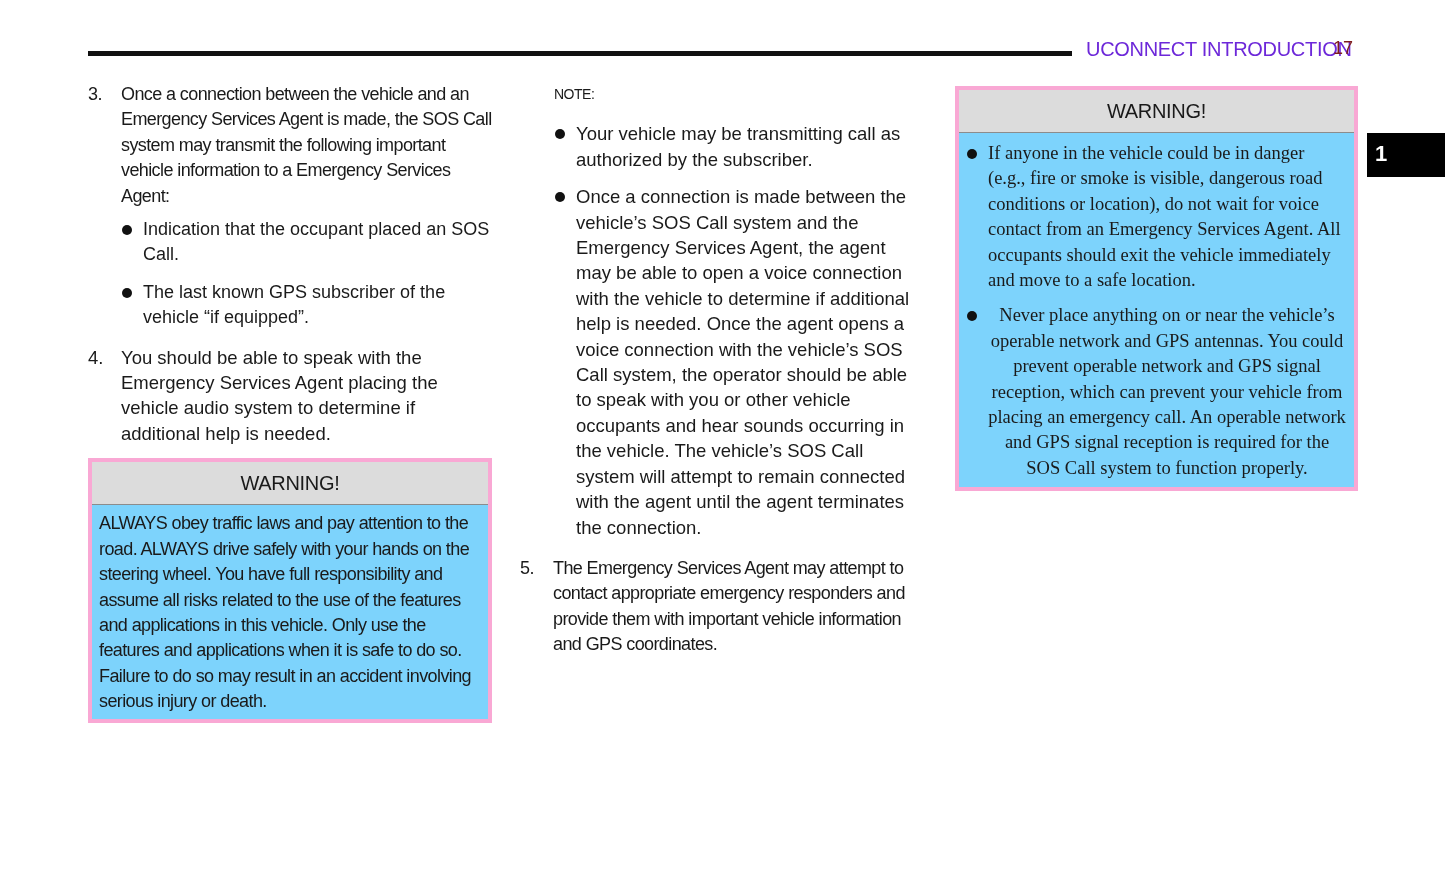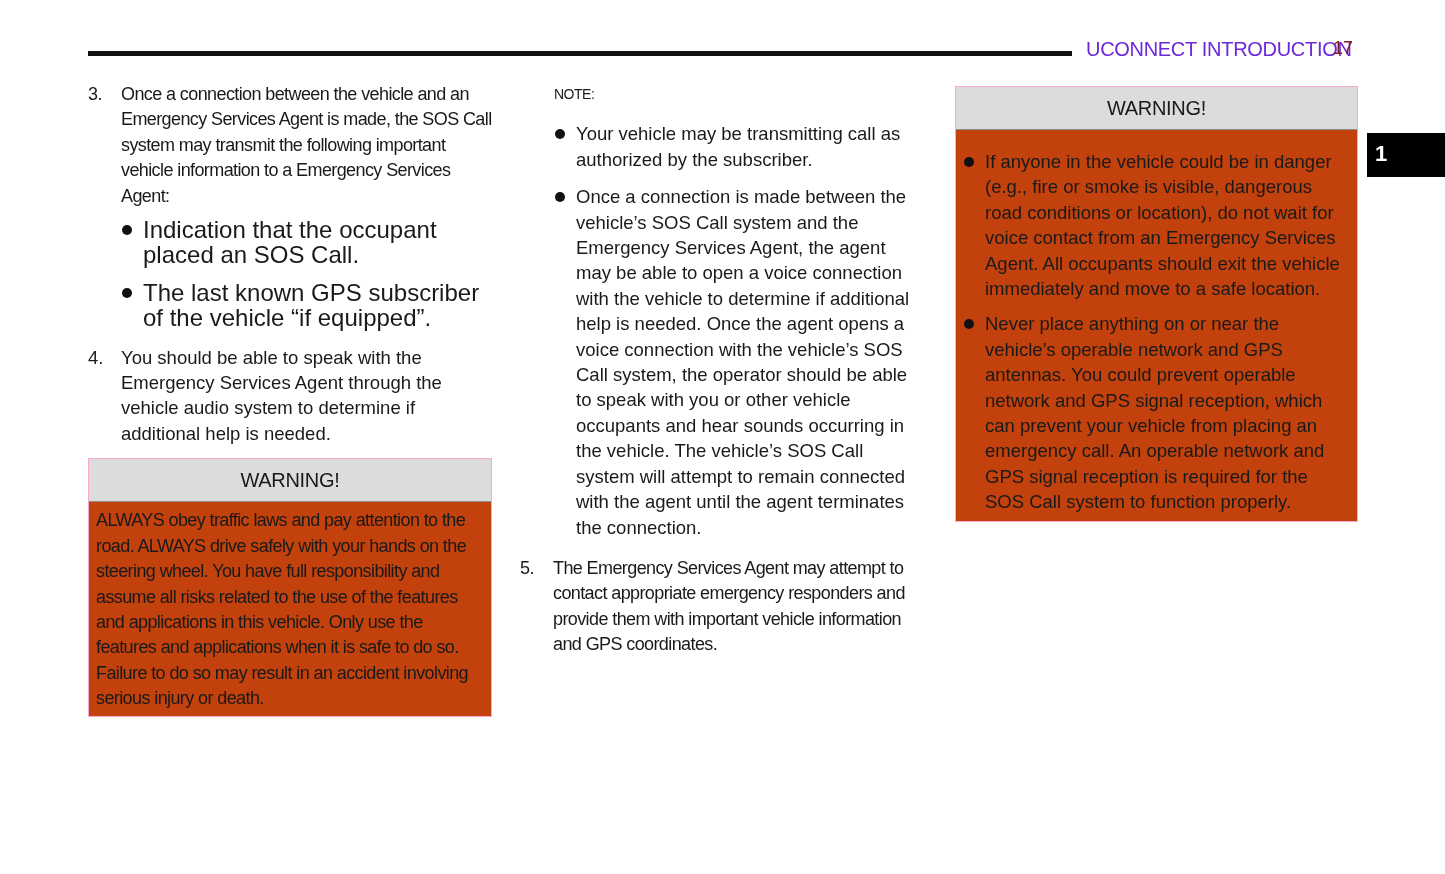--- a/index.html
+++ b/index.html
@@ -88,22 +88,22 @@
       position: absolute;
       left: 1px;
       top: 8px;
       width: 10px;
       height: 10px;
       border-radius: 50%;
       background: #111111;
     }
 
     .warning-box {
-      border: 1px solid #f9a8d4;
-      background: #c2410c;
+      border: 4px solid #f9a8d4;
+      background: #7dd3fc;
     }
     .warning-head {
       background: #dcdcdc;
       border-bottom: 1px solid #8c8c8c;
       text-align: center;
       font-size: 20px;
       height: 42px;
       line-height: 42px;
       letter-spacing: -0.3px;
     }
@@ -116,51 +116,51 @@
       padding-left: 34px;
       margin-bottom: 14px;
       letter-spacing: -0.5px;
       font-size: 14px;
     }
     .col-2 .bullet-list { margin-left: 34px; margin-top: 0; }
     .col-2 .num-item { margin-top: 16px; }
 
     .col-3 .warning-body { padding: 8px 8px 6px 7px; }
     .col-3 .bullet-item { margin-bottom: 10px; }
-    .col-3 .bullet-item:last-child { margin-bottom: 0; }
+    .col-3 .bullet-item:last-child { margin-bottom: 0; text-align: center; }
   </style>
 </head>
 <body>
 
 <div class="top-rule"></div>
 <div class="running-head">UCONNECT INTRODUCTION</div>
 <div class="page-number">17</div>
 <div class="chapter-tab">
   <span>1</span>
 </div>
 
 <div class="col col-1">
   <div class="num-item condensed">
     <span class="num">3.</span>
     <div>Once a connection between the vehicle and an Emergency Services Agent is made, the SOS Call system may transmit the following important vehicle information to a Emergency Services Agent:</div>
-    <ul class="bullet-list" style="letter-spacing:0;font-size:24px;">
+    <ul class="bullet-list" style="letter-spacing:0;font-size:18px;">
       <li class="bullet-item">
         <span class="bullet-dot"></span>
         <span>Indication that the occupant placed an SOS Call.</span>
       </li>
       <li class="bullet-item" style="margin-bottom:0;">
         <span class="bullet-dot"></span>
         <span>The last known GPS subscriber of the vehicle “if equipped”.</span>
       </li>
     </ul>
   </div>
 
   <div class="num-item" style="margin-bottom:0;">
     <span class="num">4.</span>
-    <div>You should be able to speak with the Emergency Services Agent through the vehicle audio system to determine if additional help is needed.</div>
+    <div>You should be able to speak with the Emergency Services Agent placing the vehicle audio system to determine if additional help is needed.</div>
   </div>
 
   <div class="warning-box">
     <div class="warning-head">WARNING!</div>
     <div class="warning-body condensed">ALWAYS obey traffic laws and pay attention to the road. ALWAYS drive safely with your hands on the steering wheel. You have full responsibility and assume all risks related to the use of the features and applications in this vehicle. Only use the features and applications when it is safe to do so. Failure to do so may result in an accident involving serious injury or death.</div>
   </div>
 </div>
 
 <div class="col col-2">
   <div class="note-label">NOTE:</div>
@@ -177,21 +177,21 @@
   <div class="num-item condensed">
     <span class="num">5.</span>
     <div>The Emergency Services Agent may attempt to contact appropriate emergency responders and provide them with important vehicle information and GPS coordinates.</div>
   </div>
 </div>
 
 <div class="col col-3">
   <div class="warning-box">
     <div class="warning-head">WARNING!</div>
     <div class="warning-body">
-      <ul class="bullet-list" style="margin-top:11px;">
+      <ul class="bullet-list" style="margin-top:0;font-family:Liberation Serif, serif;">
         <li class="bullet-item">
           <span class="bullet-dot"></span>
           <span>If anyone in the vehicle could be in danger (e.g., fire or smoke is visible, dangerous road conditions or location), do not wait for voice contact from an Emergency Services Agent. All occupants should exit the vehicle immediately and move to a safe location.</span>
         </li>
         <li class="bullet-item">
           <span class="bullet-dot"></span>
           <span>Never place anything on or near the vehicle’s operable network and GPS antennas. You could prevent operable network and GPS signal reception, which can prevent your vehicle from placing an emergency call. An operable network and GPS signal reception is required for the SOS Call system to function properly.</span>
         </li>
       </ul>
     </div>

